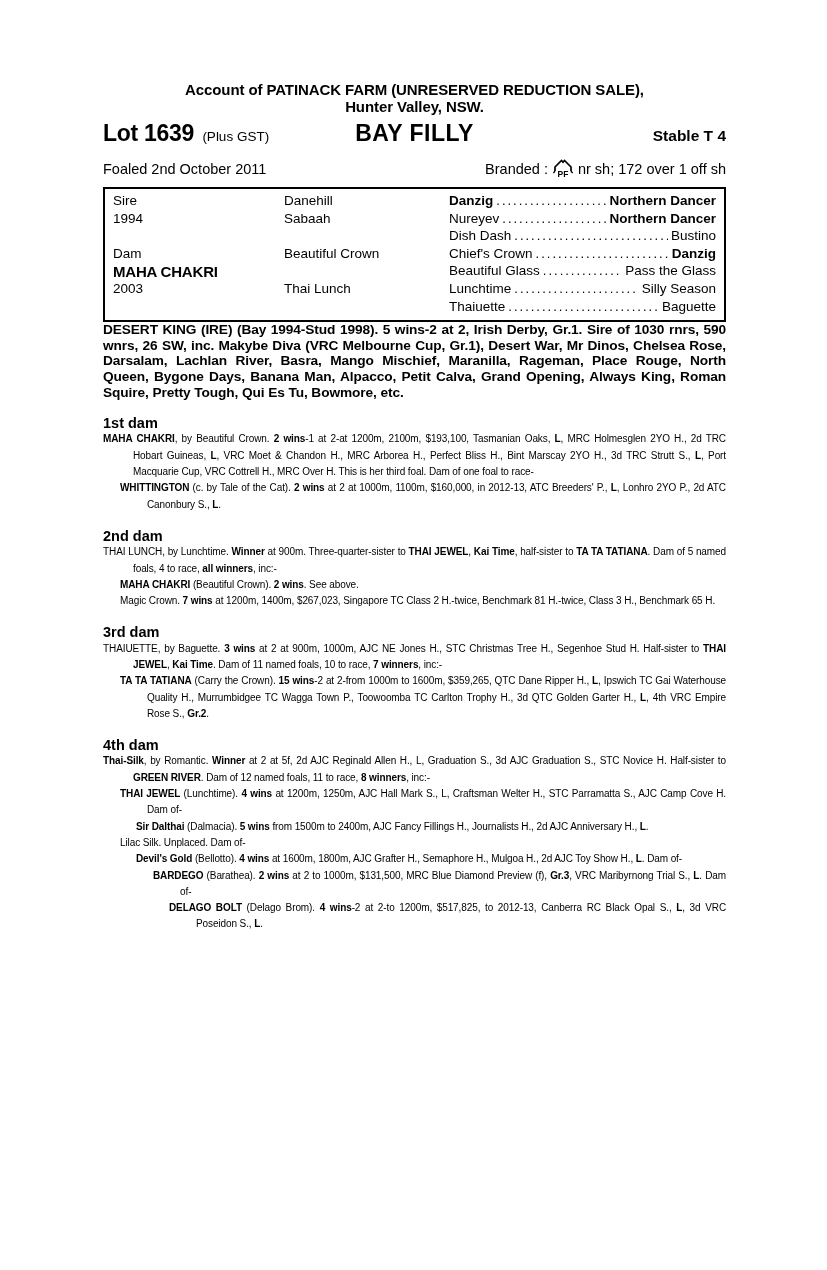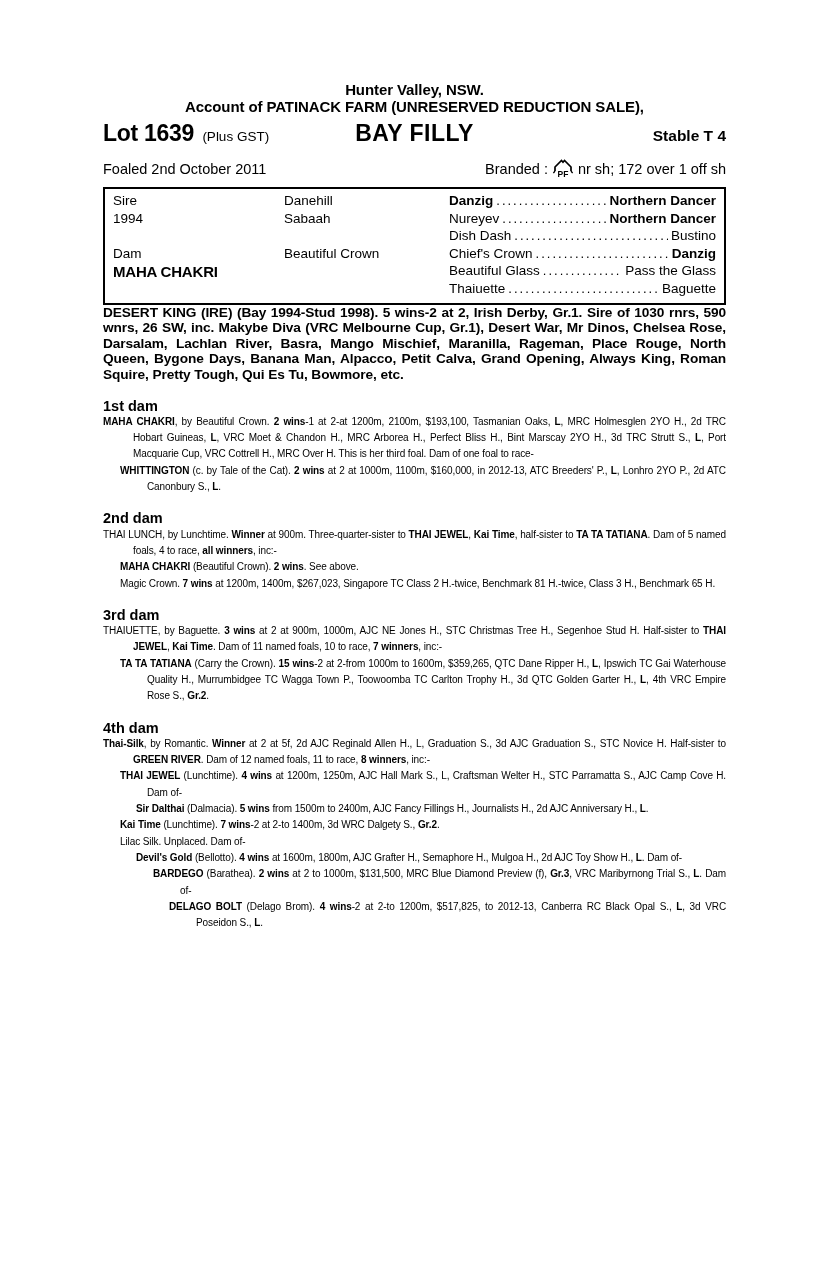--- a/index.html
+++ b/index.html
@@ -42,22 +42,22 @@
   .lvl1 { padding-left: 44px; text-indent: -27px; }
   .lvl2 { padding-left: 60px; text-indent: -27px; }
   .lvl3 { padding-left: 77px; text-indent: -27px; }
   .lvl4 { padding-left: 93px; text-indent: -27px; }
 </style>
 </head>
 <body>
 
 <div class="page">
 
+  <div class="account">Account of PATINACK FARM (UNRESERVED REDUCTION SALE),</div>
   <div class="account">Hunter Valley, NSW.</div>
-  <div class="account">Account of PATINACK FARM (UNRESERVED REDUCTION SALE),</div>
 
   <div class="lot-row">
     <div class="lot-left">
       <span class="lot-number">Lot 1639</span>
       <span class="gst">(Plus GST)</span>
     </div>
     <div class="horse-desc">BAY FILLY</div>
     <div class="stable">Stable T 4</div>
   </div>
 
@@ -114,20 +114,29 @@
       <div class="ped-row">
         <span class="c1 horse">MAHA CHAKRI</span>
         <span class="c2"></span>
         <span class="c3">
           <span>Beautiful Glass</span>
           <span class="ped-dots"></span>
           <span>Pass the Glass</span>
         </span>
       </div>
       <div class="ped-row">
+        <span class="c1">2003</span>
+        <span class="c2">Thai Lunch</span>
+        <span class="c3">
+          <span>Lunchtime</span>
+          <span class="ped-dots"></span>
+          <span>Silly Season</span>
+        </span>
+      </div>
+      <div class="ped-row">
         <span class="c1"></span>
         <span class="c2"></span>
         <span class="c3">
           <span>Thaiuette</span>
           <span class="ped-dots"></span>
           <span>Baguette</span>
         </span>
       </div>
     </div>
 
@@ -141,20 +150,19 @@
       <p class="entry lvl0"><span>THAI LUNCH, by Lunchtime. </span><span class="b">Winner</span><span> at 900m. Three-quarter-sister to </span><span class="b">THAI JEWEL</span><span>, </span><span class="b">Kai Time</span><span>, half-sister to </span><span class="b">TA TA TATIANA</span><span>. Dam of 5 named foals, 4 to race, </span><span class="b">all winners</span><span>, inc:-</span></p>
       <p class="entry lvl1"><span class="b">MAHA CHAKRI</span><span> (Beautiful Crown). </span><span class="b">2 wins</span><span>. See above.</span></p>
       <p class="entry lvl1"><span>Magic Crown. </span><span class="b">7 wins</span><span> at 1200m, 1400m, $267,023, Singapore TC Class 2 H.-twice, Benchmark 81 H.-twice, Class 3 H., Benchmark 65 H.</span></p>
       <div class="sec-heading">3rd dam</div>
       <p class="entry lvl0"><span>THAIUETTE, by Baguette. </span><span class="b">3 wins</span><span> at 2 at 900m, 1000m, AJC NE Jones H., STC Christmas Tree H., Segenhoe Stud H. Half-sister to </span><span class="b">THAI JEWEL</span><span>, </span><span class="b">Kai Time</span><span>. Dam of 11 named foals, 10 to race, </span><span class="b">7 winners</span><span>, inc:-</span></p>
       <p class="entry lvl1"><span class="b">TA TA TATIANA</span><span> (Carry the Crown). </span><span class="b">15 wins</span><span>-2 at 2-from 1000m to 1600m, $359,265, QTC Dane Ripper H., </span><span class="b">L</span><span>, Ipswich TC Gai Waterhouse Quality H., Murrumbidgee TC Wagga Town P., Toowoomba TC Carlton Trophy H., 3d QTC Golden Garter H., </span><span class="b">L</span><span>, 4th VRC Empire Rose S., </span><span class="b">Gr.2</span><span>.</span></p>
       <div class="sec-heading">4th dam</div>
       <p class="entry lvl0"><span class="b">Thai-Silk</span><span>, by Romantic. </span><span class="b">Winner</span><span> at 2 at 5f, 2d AJC Reginald Allen H., L, Graduation S., 3d AJC Graduation S., STC Novice H. Half-sister to </span><span class="b">GREEN RIVER</span><span>. Dam of 12 named foals, 11 to race, </span><span class="b">8 winners</span><span>, inc:-</span></p>
       <p class="entry lvl1"><span class="b">THAI JEWEL</span><span> (Lunchtime). </span><span class="b">4 wins</span><span> at 1200m, 1250m, AJC Hall Mark S., L, Craftsman Welter H., STC Parramatta S., AJC Camp Cove H. Dam of-</span></p>
       <p class="entry lvl2"><span class="b">Sir Dalthai</span><span> (Dalmacia). </span><span class="b">5 wins</span><span> from 1500m to 2400m, AJC Fancy Fillings H., Journalists H., 2d AJC Anniversary H., </span><span class="b">L</span><span>.</span></p>
-      <p class="entry lvl1"><span class="b">Kai Time</span><span> (Lunchtime). </span><span class="b">7 wins</span><span>-2 at 2-to 1400m, 3d WRC Dalgety S., </span><span class="b">Gr.2</span><span>.</span></p>
       <p class="entry lvl1"><span>Lilac Silk. Unplaced. Dam of-</span></p>
       <p class="entry lvl2"><span class="b">Devil's Gold</span><span> (Bellotto). </span><span class="b">4 wins</span><span> at 1600m, 1800m, AJC Grafter H., Semaphore H., Mulgoa H., 2d AJC Toy Show H., </span><span class="b">L</span><span>. Dam of-</span></p>
       <p class="entry lvl3"><span class="b">BARDEGO</span><span> (Barathea). </span><span class="b">2 wins</span><span> at 2 to 1000m, $131,500, MRC Blue Diamond Preview (f), </span><span class="b">Gr.3</span><span>, VRC Maribyrnong Trial S., </span><span class="b">L</span><span>. Dam of-</span></p>
       <p class="entry lvl4"><span class="b">DELAGO BOLT</span><span> (Delago Brom). </span><span class="b">4 wins</span><span>-2 at 2-to 1200m, $517,825, to 2012-13, Canberra RC Black Opal S., </span><span class="b">L</span><span>, 3d VRC Poseidon S., </span><span class="b">L</span><span>.</span></p>
     </div>
 
 </div>
 
 </body></html>

